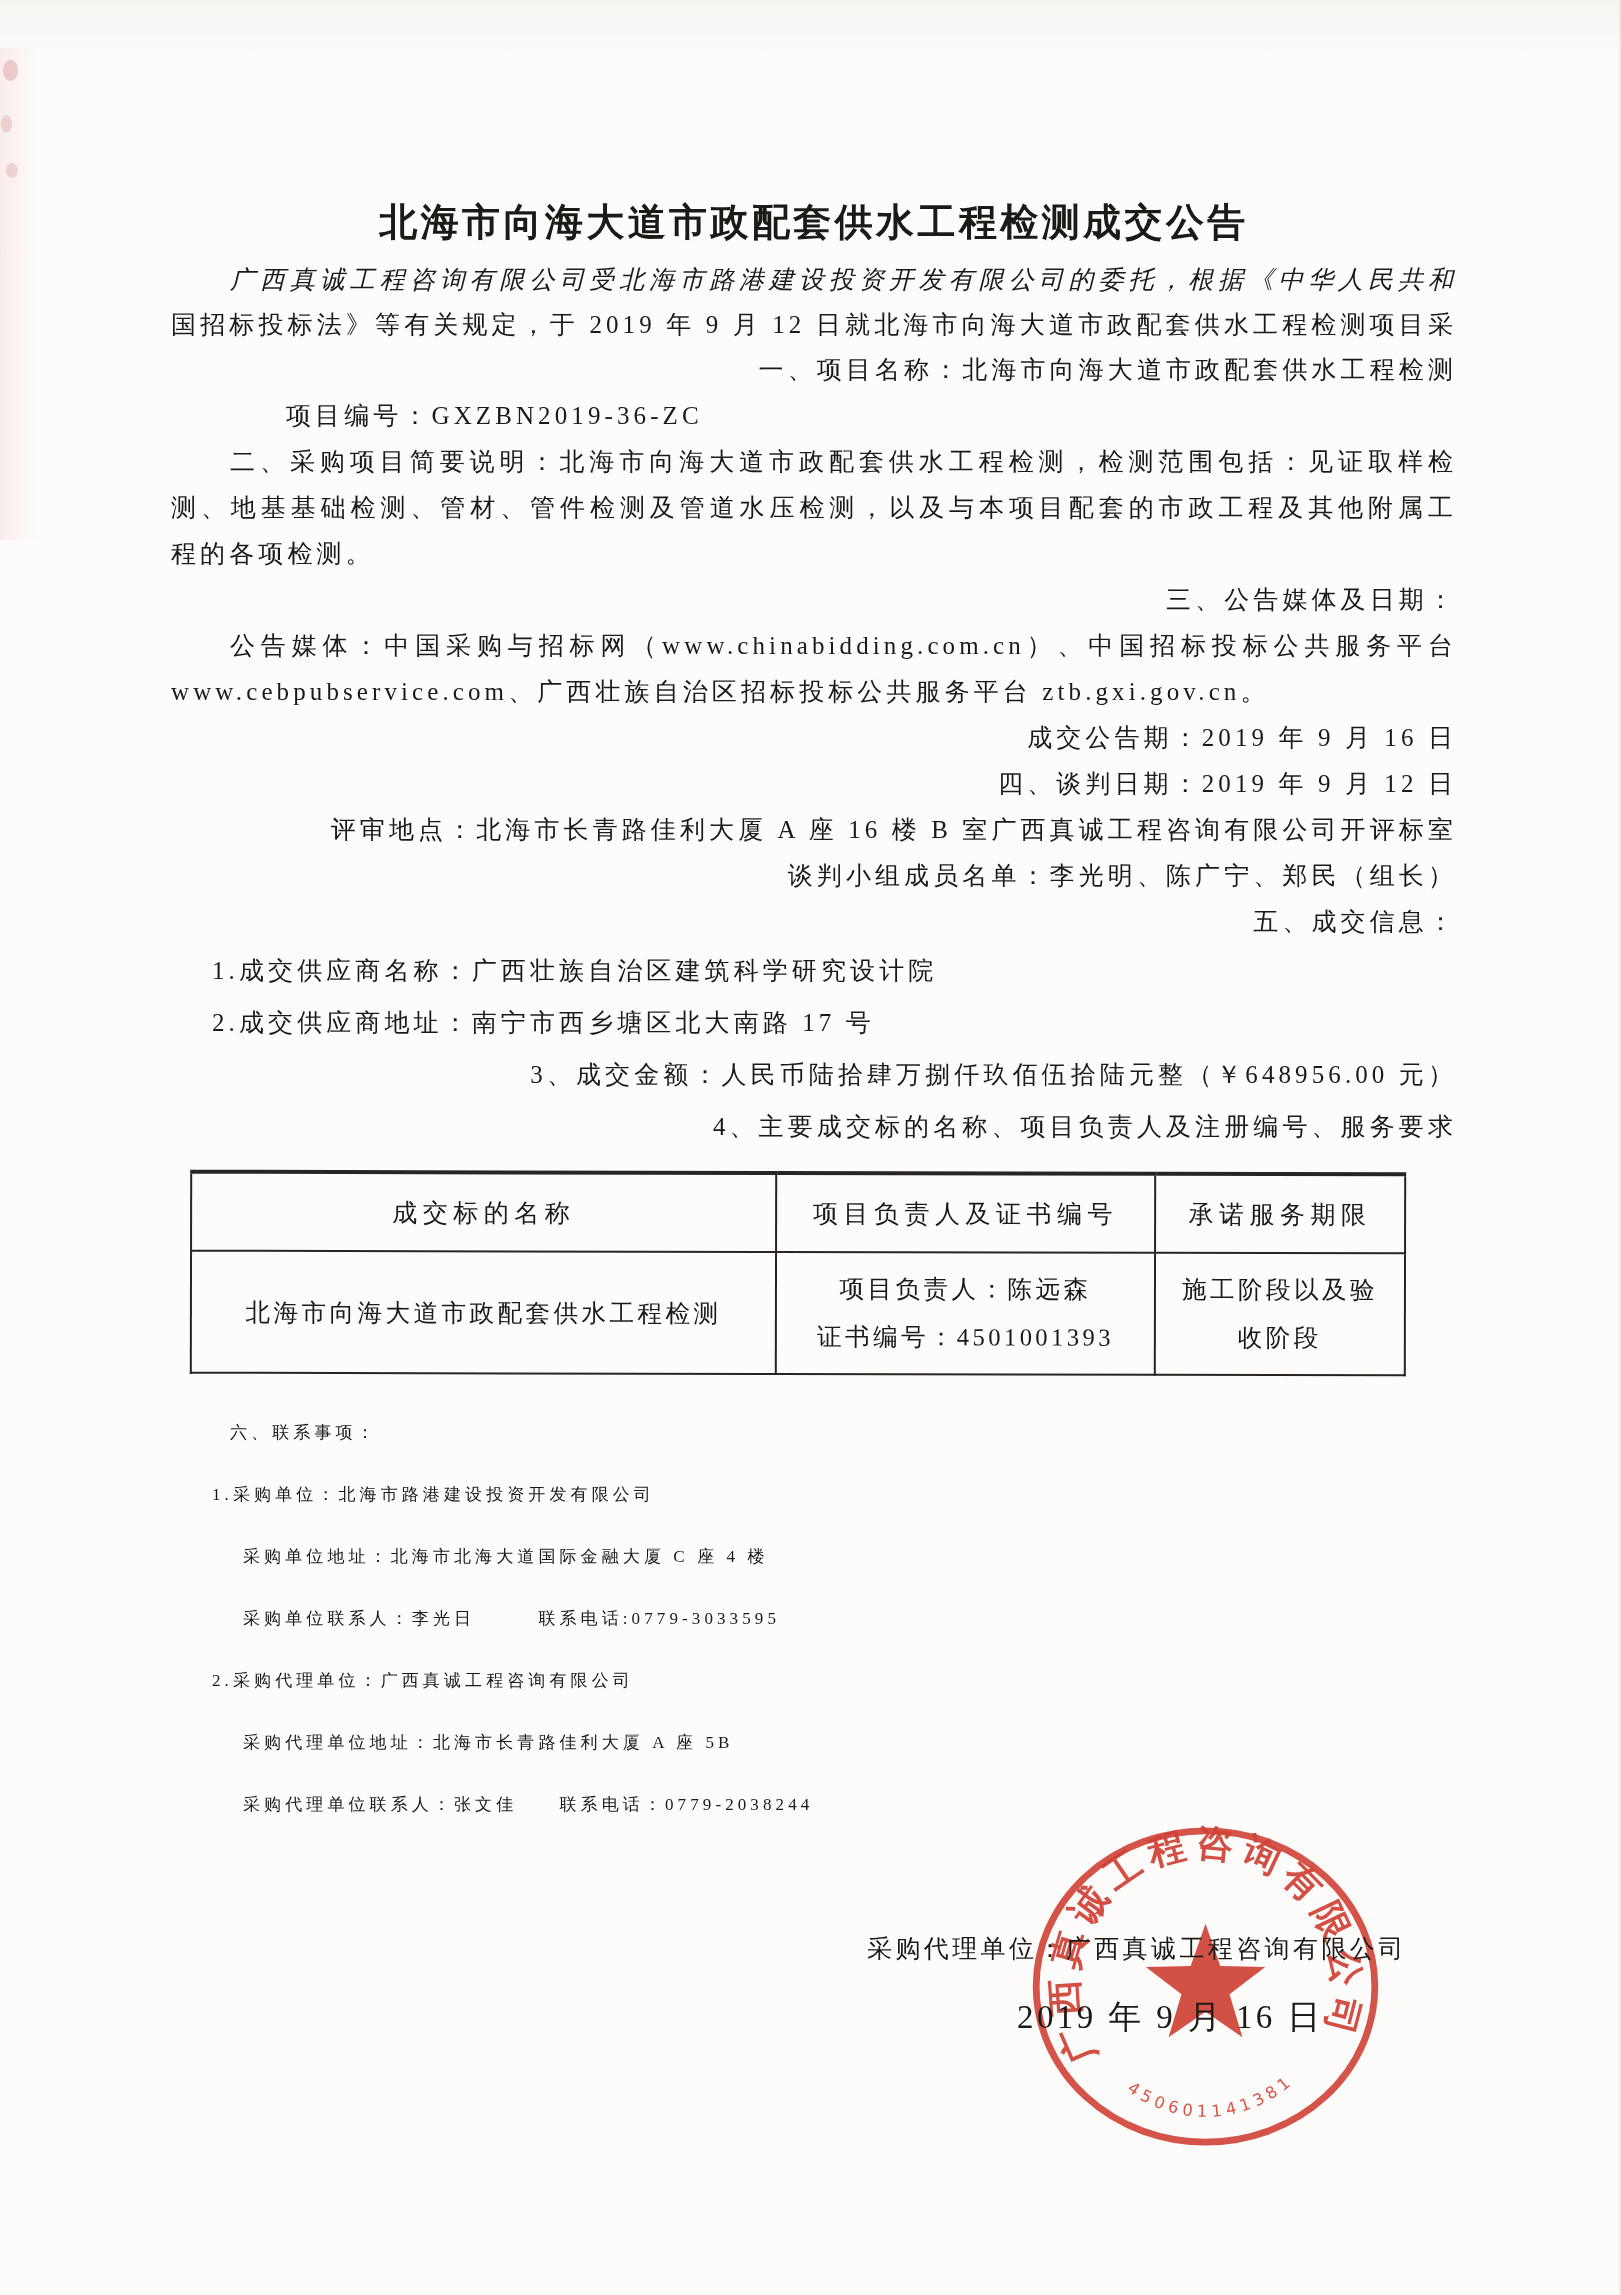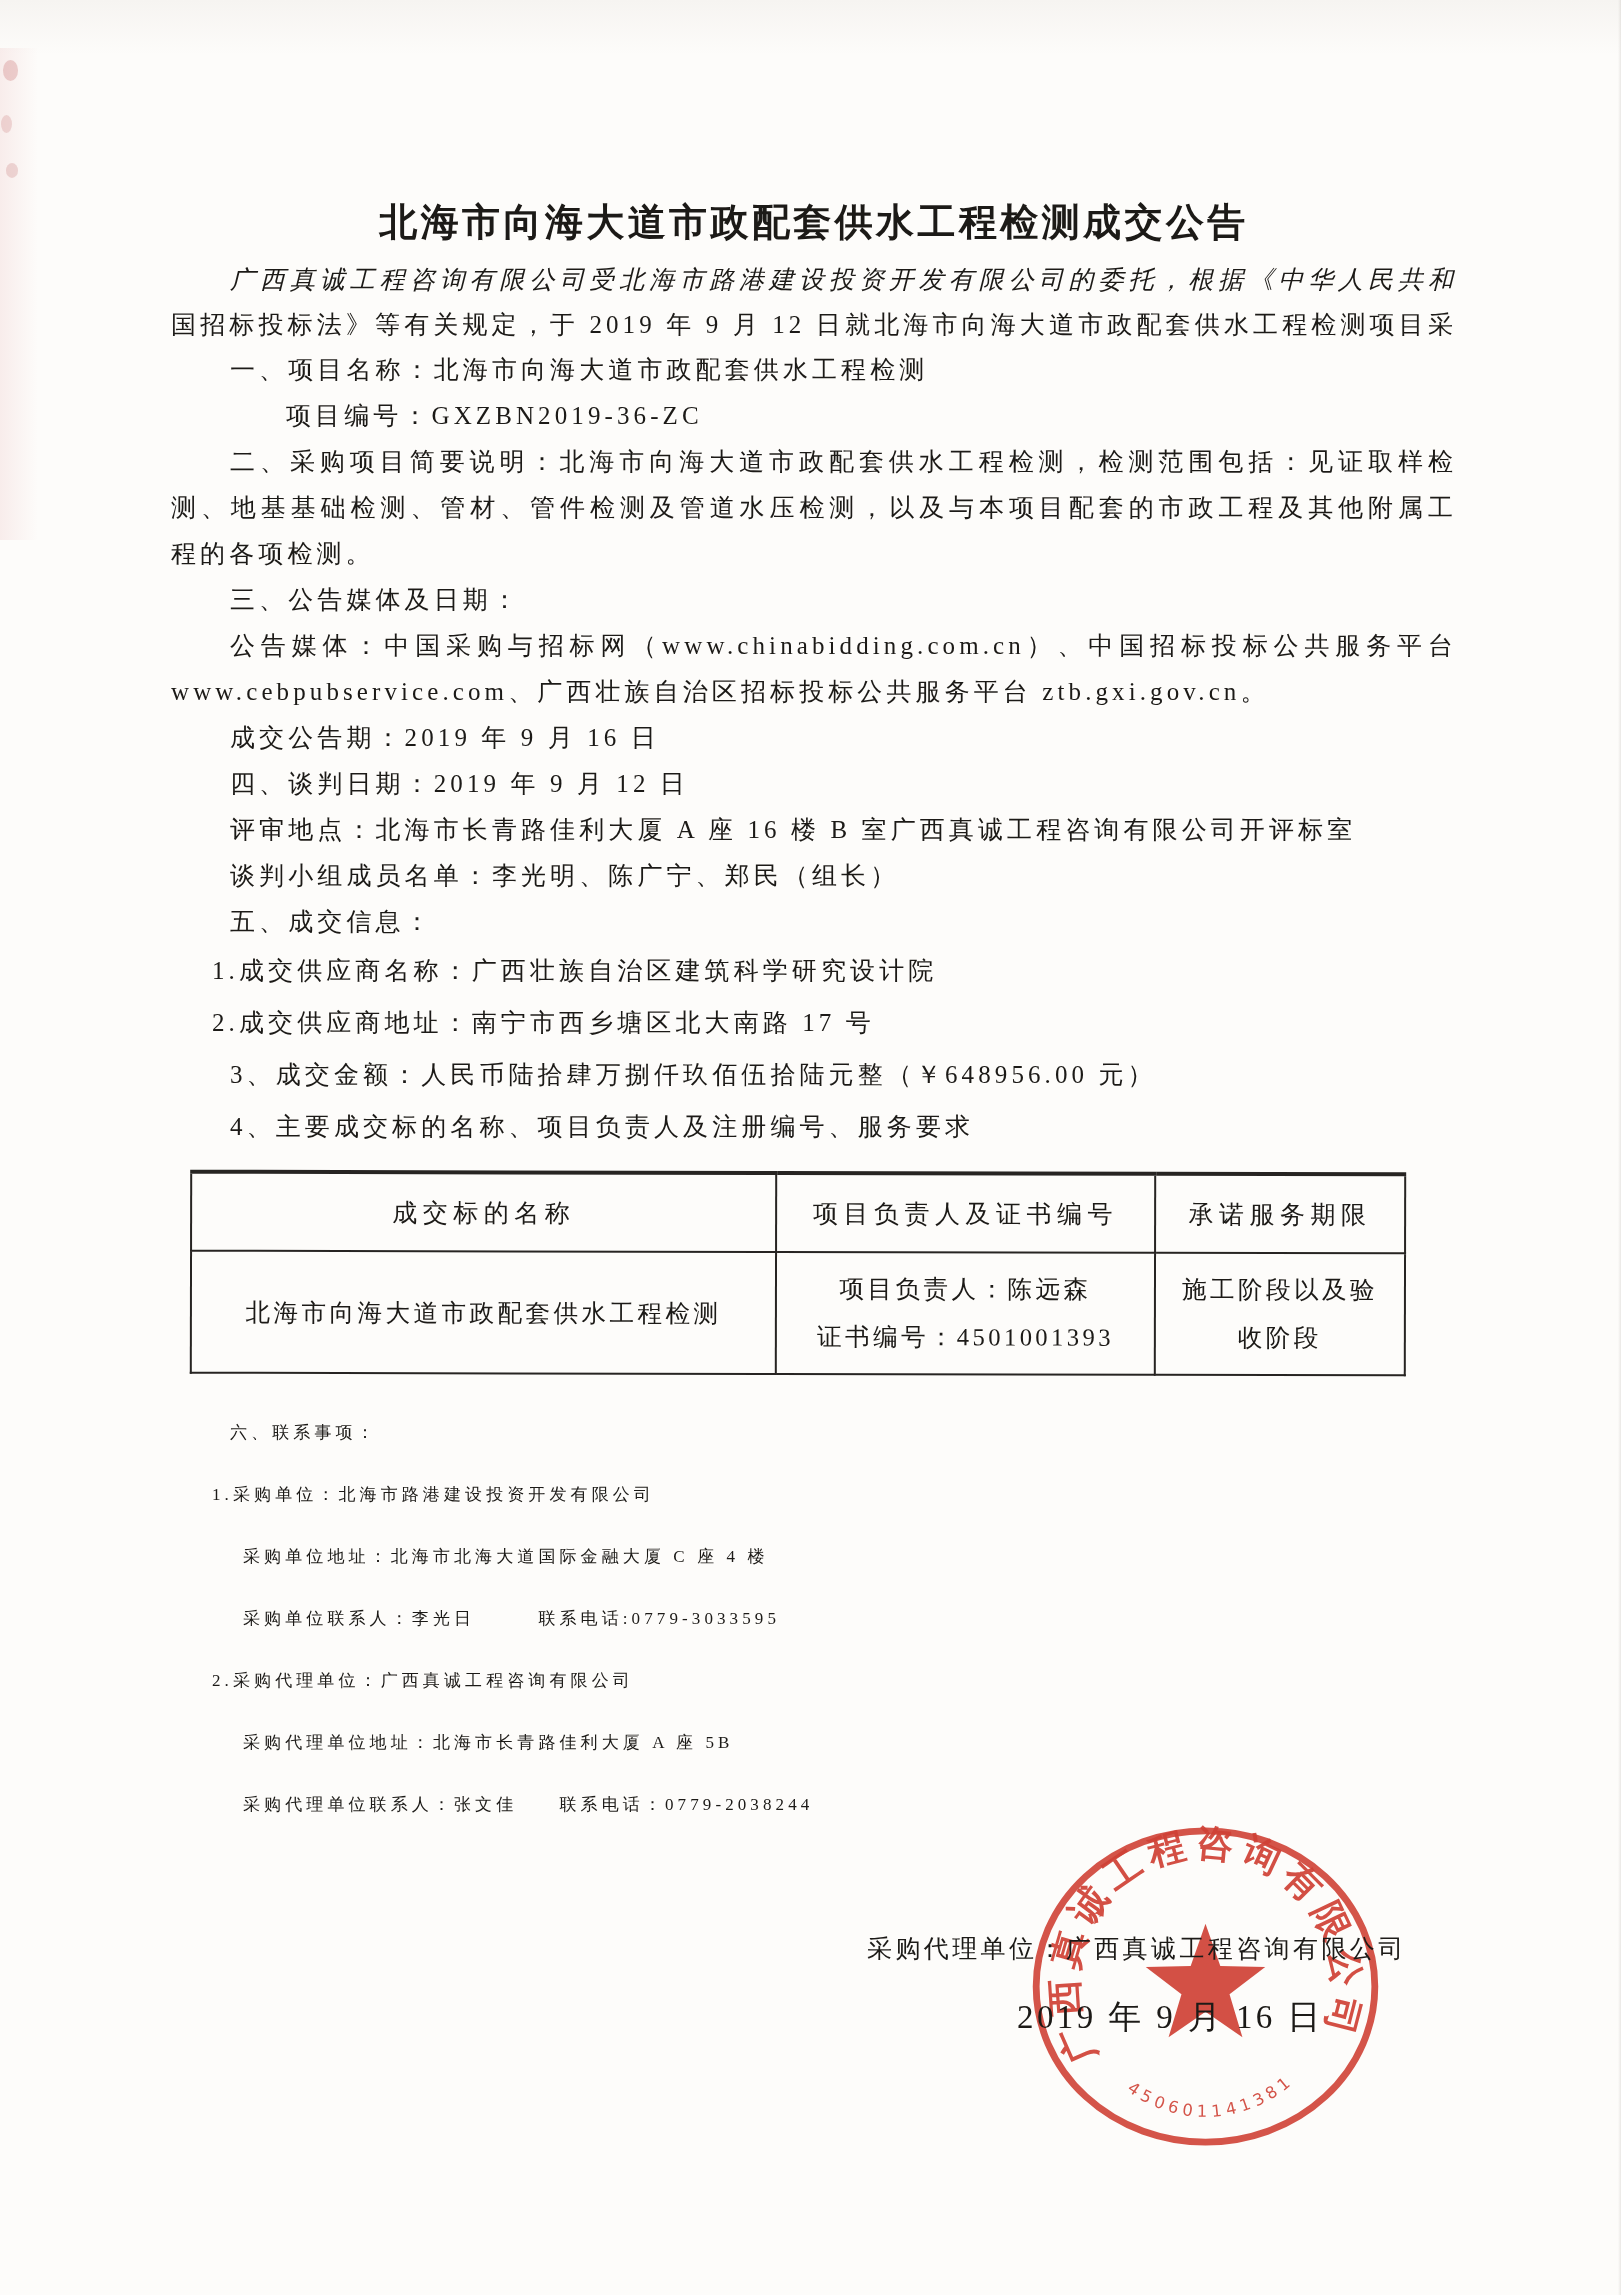--- a/index.html
+++ b/index.html
@@ -59,21 +59,21 @@
   }
   .intro { margin-top:11px; }
   .just {
     white-space:normal;
     text-align:justify;
     text-align-last:justify;
   }
   .lh68 { height:46px; line-height:46px; }
   .lh76 { height:52px; line-height:52px; }
   .ind-para  { padding-left:59px; }  .ind-para.just  { padding-left:0; text-indent:59px;font-style:italic; }
-  .ind-item  { padding-left:59px; }  .ind-item.just  { padding-left:0; text-indent:59px; }
+  .ind-item  { padding-left:59px;text-align:right; }  .ind-item.just  { padding-left:0; text-indent:59px; }
   .ind-code  { padding-left:115px; }
 
   
   .award-table {
     margin-top:18px;
     margin-left:18.5px;
     width:1216px;
     border-collapse:collapse;
     transform: rotate(0.12deg);
   }

